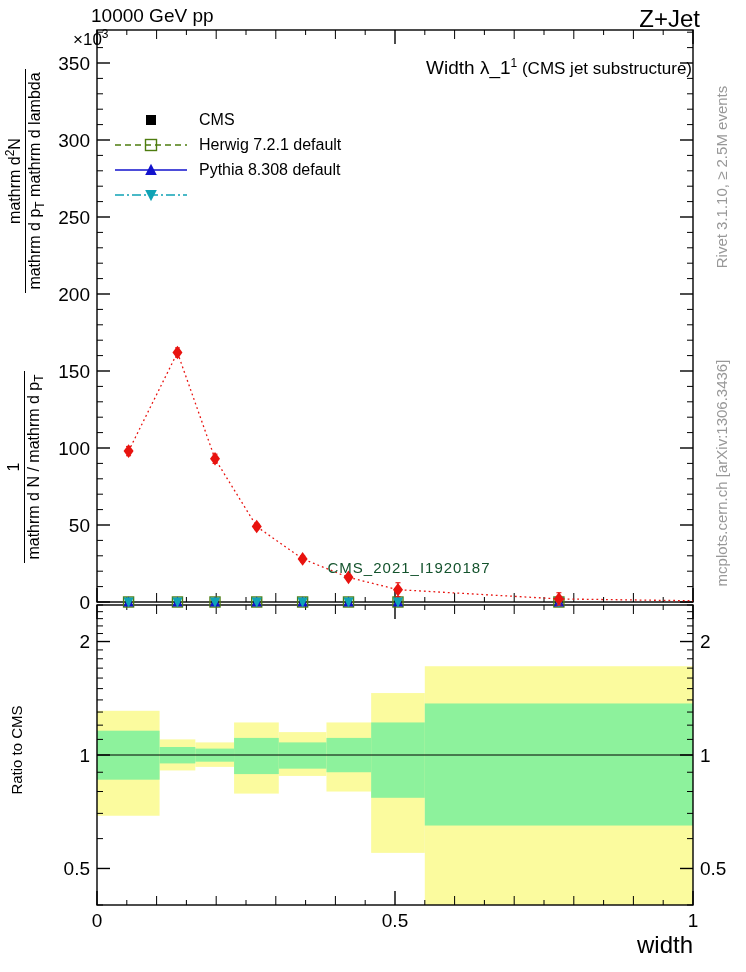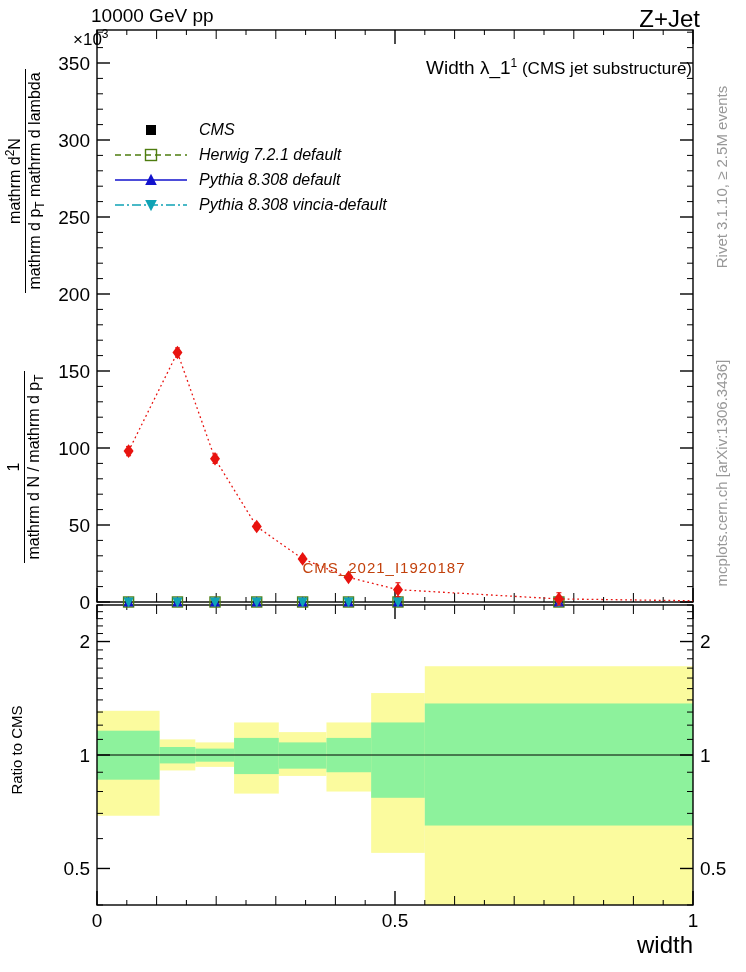--- a/index.html
+++ b/index.html
@@ -7,39 +7,39 @@
         font-family:"Liberation Sans",sans-serif;color:#000;overflow:hidden;}
   .abs{position:absolute;}
   #chart-svg{position:absolute;left:0;top:0;}
   .hdr-scale{left:73px;top:11px;font-size:17px;margin-top:16px;}
   .hdr-beam{left:91px;top:5px;font-size:19px;}
   .hdr-process{right:46px;top:5px;font-size:24px;}
   .plot-title{left:96px;top:56px;width:596px;text-align:right;font-size:19px;}
   .plot-title .paren{font-size:17px;}
   sup.s{font-size:12px;}
   sub.s{font-size:12px;}
-  .legend{left:112px;top:117px;font-style:italic;}
+  .legend{left:112px;top:107px;}
   .legend-row{display:flex;align-items:center;height:25px;}
   .legend-row svg{display:block;}
   .legend-label{margin-left:9px;font-size:16px;white-space:nowrap;}
   .ylabel-wrap{left:2px;top:602px;width:572px;height:48px;
       transform:rotate(-90deg);transform-origin:0 0;
       display:flex;justify-content:space-around;align-items:center;font-size:16px;}
   .frac{display:inline-block;text-align:center;line-height:1.15;}
   .frac .num{display:block;border-bottom:1.4px solid #000;padding:0 3px;}
   .frac .den{display:block;padding:0 3px;white-space:nowrap;}
   .ratio-ylabel{left:8px;top:860px;width:220px;height:18px;
       transform:rotate(-90deg);transform-origin:0 0;
       text-align:center;font-size:15px;}
   .side-note{color:#989898;font-size:15px;transform:rotate(-90deg);
       transform-origin:0 0;text-align:center;white-space:nowrap;}
   .side-top{left:713px;top:336px;width:318px;}
   .side-bottom{left:713px;top:612px;width:278px;}
-  .watermark{left:384px;top:567px;transform:translate(-50%,-50%);
-      color:#c2410c;font-size:15px;letter-spacing:1px;white-space:nowrap;}
+  .watermark{left:409px;top:567px;transform:translate(-50%,-50%);
+      color:#14532d;font-size:15px;letter-spacing:1px;white-space:nowrap;}
   .xlabel{left:493px;top:931px;width:200px;text-align:right;font-size:24px;}
 </style>
 </head>
 <body>
 
 <div class="page">
 
   <svg id="chart-svg" width="746" height="972">
       <rect x="97" y="710.7956124917764" width="62.579999999999984" height="104.9488109455101" fill="#fbfb9e"></rect>
       <rect x="159.57999999999998" y="739.3973899622372" width="35.76000000000002" height="31.041598372558155" fill="#fbfb9e"></rect>
@@ -375,21 +375,20 @@
           <line x1="3" y1="10" x2="75" y2="10" stroke="#1212cc" stroke-width="1.4"></line>
           <polygon points="39,3.8 33.2,15 44.8,15" fill="#1212cc"></polygon>
         </svg>
       <span class="legend-label">Pythia 8.308 default</span>
     </div>
     <div class="legend-row">
       <svg width="78" height="20">
           <line x1="3" y1="10" x2="75" y2="10" stroke="#0fa3b5" stroke-width="1.4" stroke-dasharray="9,3,2,3"></line>
           <polygon points="33.2,5 44.8,5 39,16.2" fill="#0fa3b5"></polygon>
         </svg>
-      <span class="legend-label">Pythia 8.308 vincia-default</span>
     </div>
   </div>
 
   <div class="abs ylabel-wrap">
     <span class="frac">
       <span class="num">1</span>
       <span class="den"><span>mathrm d N / mathrm d p</span><sub class="s">T</sub></span>
     </span>
     <span class="frac">
       <span class="num"><span>mathrm d</span><sup class="s">2</sup><span>N</span></span>

